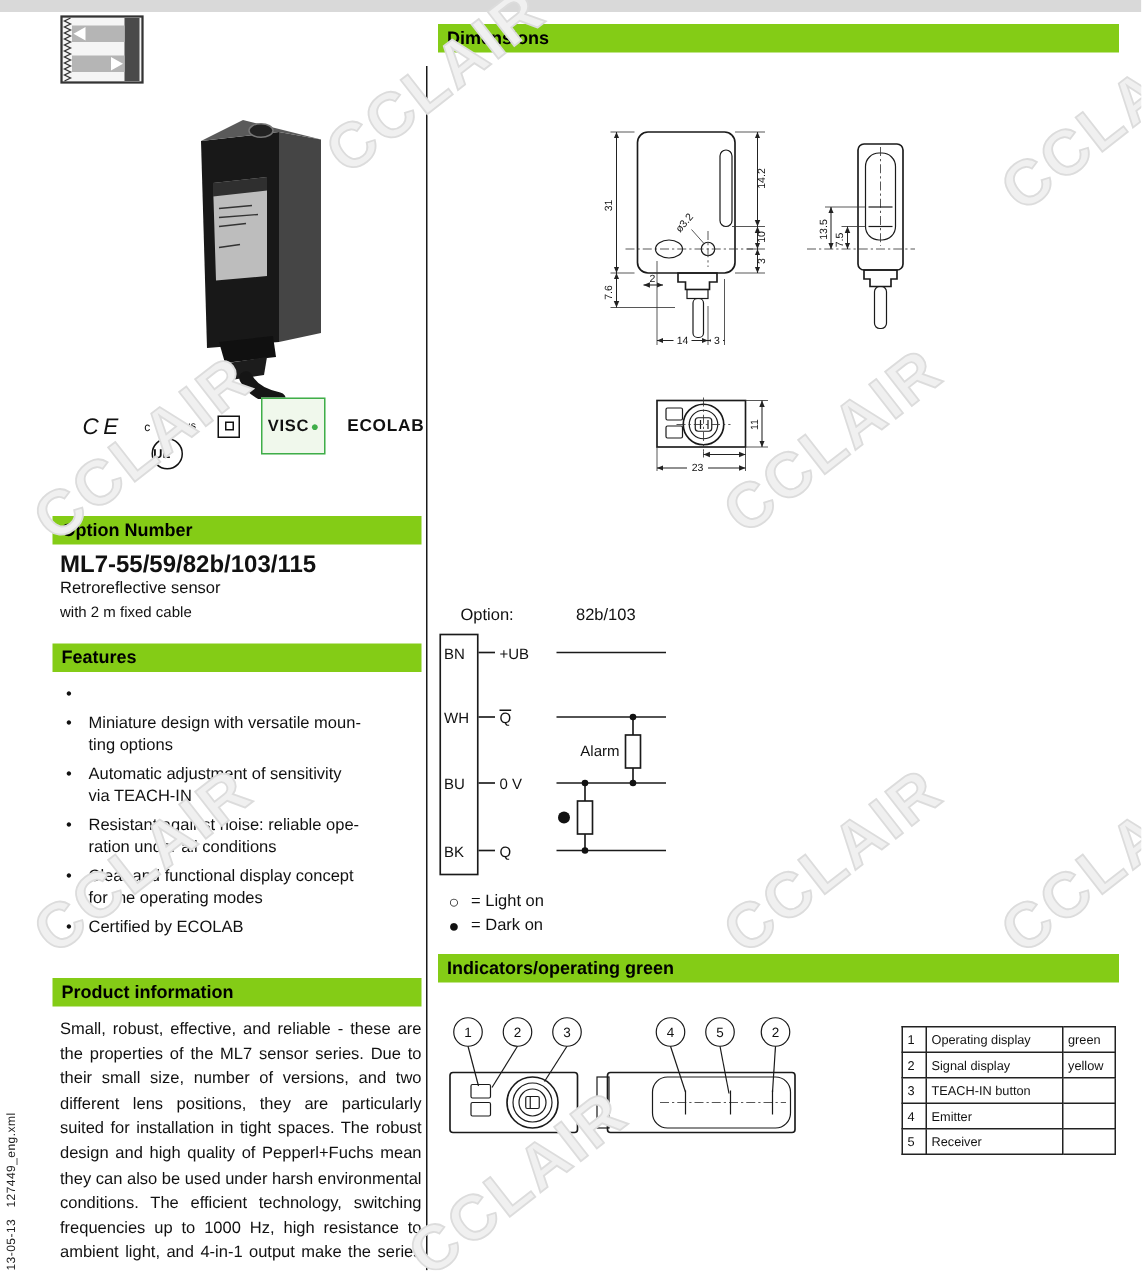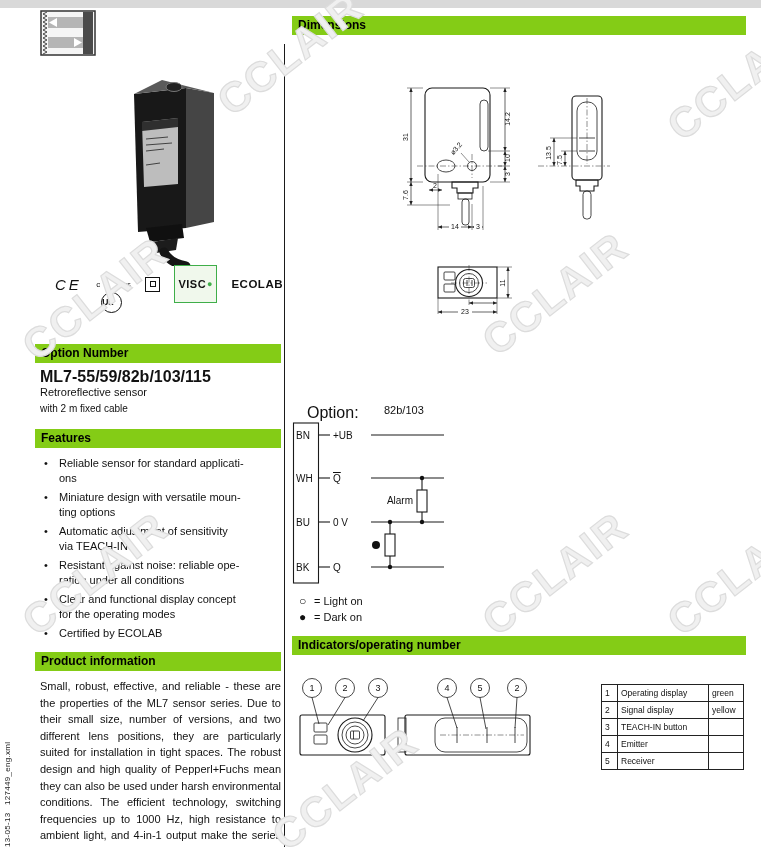--- a/index.html
+++ b/index.html
@@ -45,21 +45,21 @@
   .cul-ul { font-size:8.5px; font-weight:bold; }
   .cul-us { font-size:7px; margin-left:1px; }
   .sq { width:15px; height:15px; border:1.5px solid #111; display:flex; align-items:center;
         justify-content:center; box-sizing:border-box; }
   .sq-inner { width:6px; height:6px; border:1.5px solid #111; box-sizing:border-box; }
   .visco { display:flex; align-items:center; border:1px solid #3fae49; background:#f0f8ec;
            padding:12px 3px; font-weight:bold; font-size:11px; letter-spacing:0.5px; }
   .visco-dot { color:#3fae49; font-size:9px; margin-left:1px; }
   .ecolab { font-weight:bold; font-size:11.5px; letter-spacing:0.5px; }
 
-  .option-label { position:absolute; left:307px; top:404px; font-size:16px; }
+  .option-label { position:absolute; left:307px; top:404px; font-size:11px; }
   .option-value { position:absolute; left:384px; top:404px; font-size:11px; }
 
   .legend { position:absolute; left:299px; top:593px; }
   .lg-row { height:16px; display:flex; align-items:center; font-size:11px; }
   .lg-sym { width:15px; font-size:12px; }
 
   .ind-table { position:absolute; left:601px; top:684px; border-collapse:collapse;
                font-size:8.5px; z-index:3; background:#fff; }
   .ind-table td { border:1px solid #222; padding:0 3px; height:16px; }
   .ind-table td.n { width:9px;  }
@@ -140,22 +140,20 @@
 
   <div class="bar bar-left" style="top:344px;">Option Number</div>
   <div class="model-number">ML7-55/59/82b/103/115</div>
   <div class="model-desc">Retroreflective sensor</div>
   <div class="model-cable">with 2 m fixed cable</div>
 
   <div class="bar bar-left" style="top:429px;">Features</div>
   <div class="features">
     <div class="feat">
       <span class="bullet">•</span>
-      <span class="ftext">Reliable sensor for standard applicati-
-ons</span>
       </div>
     <div class="feat">
       <span class="bullet">•</span>
       <span class="ftext">Miniature design with versatile moun-
 ting options</span>
       </div>
     <div class="feat">
       <span class="bullet">•</span>
       <span class="ftext">Automatic adjustment of sensitivity
 via TEACH-IN</span>
@@ -305,21 +303,21 @@
     <div class="lg-row">
       <span class="lg-sym">○</span>
       <span>= Light on</span>
     </div>
     <div class="lg-row">
       <span class="lg-sym">●</span>
       <span>= Dark on</span>
     </div>
   </div>
 
-  <div class="bar bar-right" style="top:636px;">Indicators/operating number</div>
+  <div class="bar bar-right" style="top:636px;">Indicators/operating green</div>
 
   <svg class="abs" style="left:295px; top:668px;" width="250" height="108" viewBox="0 0 250 108">
     <circle class="thin" cx="17" cy="20" r="9.5" fill="#fff"></circle>
     <text x="17" y="23" text-anchor="middle" style="font-size:9px">1</text>
     <circle class="thin" cx="50" cy="20" r="9.5" fill="#fff"></circle>
     <text x="50" y="23" text-anchor="middle" style="font-size:9px">2</text>
     <circle class="thin" cx="83" cy="20" r="9.5" fill="#fff"></circle>
     <text x="83" y="23" text-anchor="middle" style="font-size:9px">3</text>
     <line class="thin" x1="17" y1="29.5" x2="24" y2="56"></line>
     <line class="thin" x1="50" y1="29.5" x2="33" y2="57"></line>

